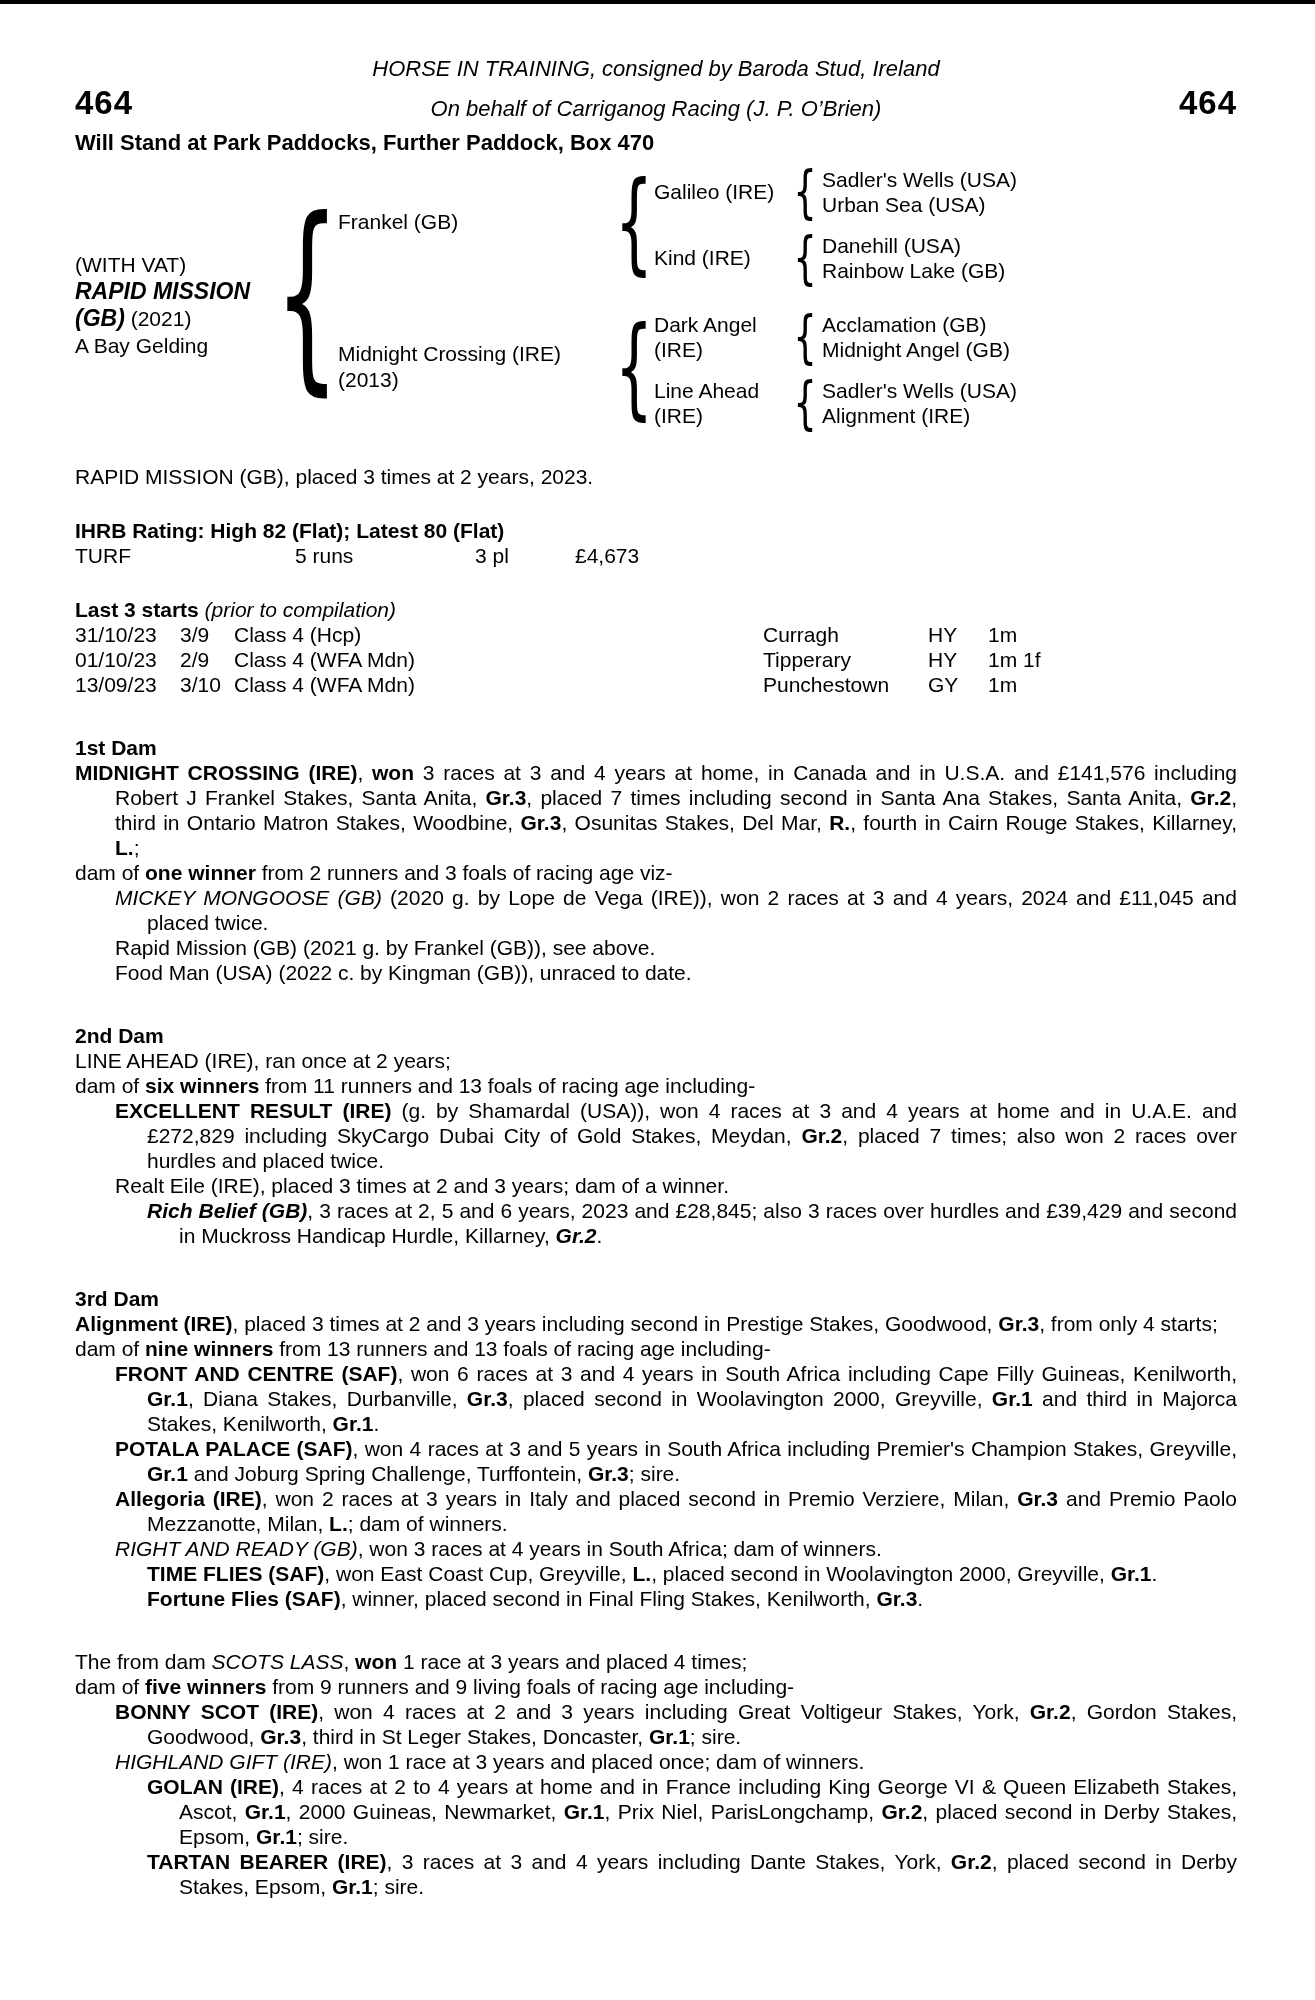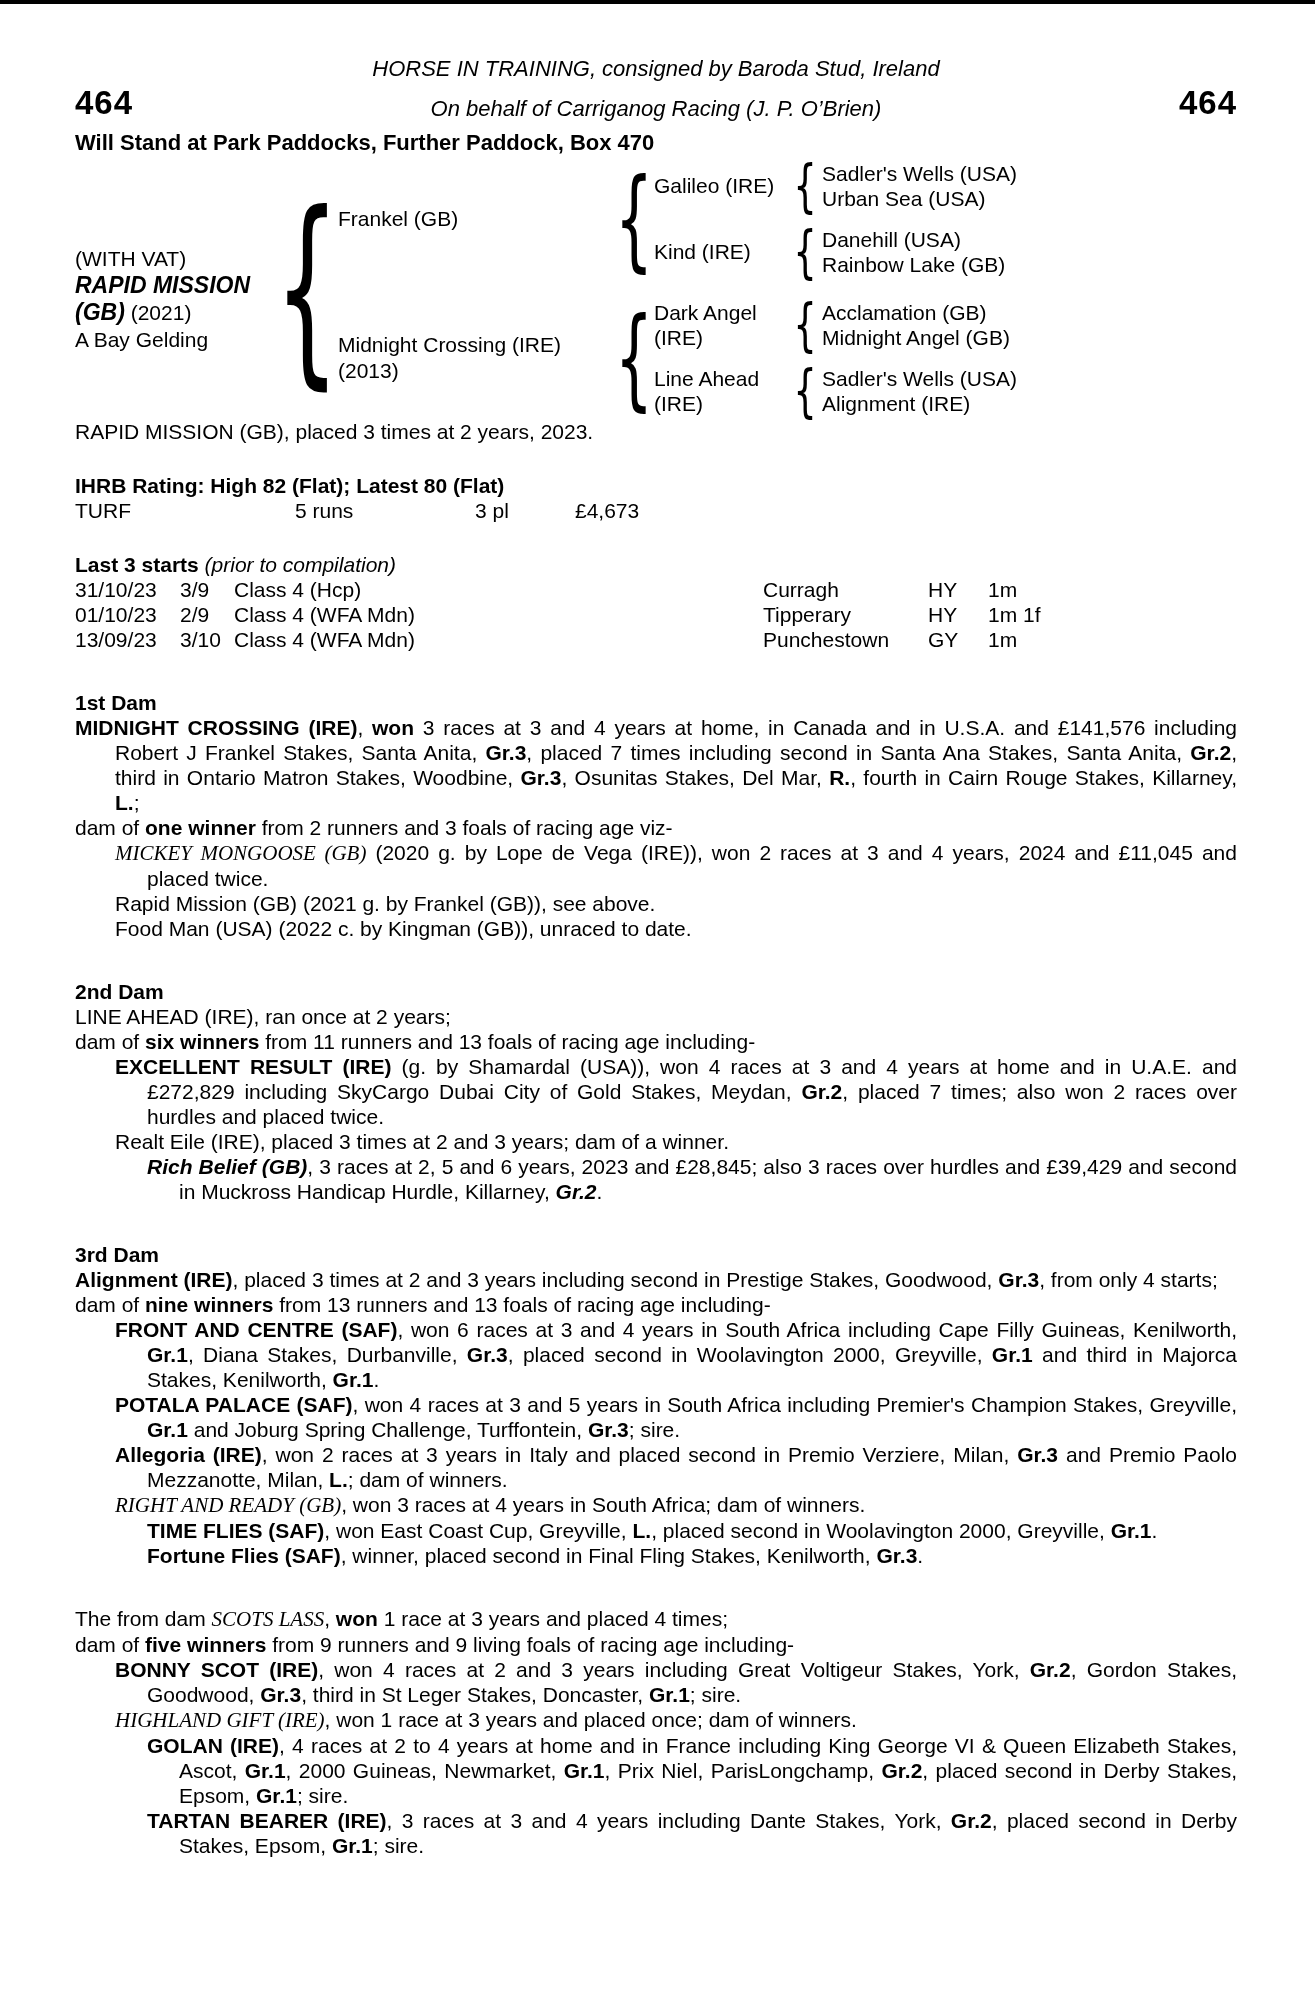--- a/index.html
+++ b/index.html
@@ -27,48 +27,48 @@
   .ped-left > div { line-height:27px; }
   .hname { font-weight:bold; font-size:23px;font-style:italic; }
   .brace { font-family:"DejaVu Sans",sans-serif; font-weight:normal; line-height:1;
            flex:none; display:flex; align-items:center; justify-content:center; }
   .brace-big { font-size:205px; width:34px; transform:scaleX(.5); }
   .brace-med { font-size:110px; width:40px; transform:scaleX(.55); }
   .brace-sm  { font-size:57px;  width:22px; transform:scaleX(.65); }
   .g1col { flex:1; display:flex; flex-direction:column; gap:16px; }
   .g1row { display:flex; align-items:center; }
   .g1name { width:290px; padding-left:14px; line-height:26px; }
-  .g2col { flex:1; display:flex; flex-direction:column; gap:9px; }
+  .g2col { flex:1; display:flex; flex-direction:column; gap:9px;margin-top:6px; }
   .g2row { display:flex; align-items:center; }
   .g2name { width:140px; }
   .g3col { flex:1; padding-left:6px; line-height:25px; }
 
   
-  .summary { }
+  .summary { margin-top:33px; }
   .rating  { margin-top:29px; font-weight:bold; }
   .turf-row { display:grid; grid-template-columns:220px 180px 100px auto; }
 
   
   .last-starts { margin-top:29px; }
   .ls-title-line .t { font-weight:bold; }
   .ls-title-line .n { font-style:italic; }
   .ls-grid { display:grid; grid-template-columns:105px 48px 535px 165px 60px auto; }
   .ls-grid .pos { text-align:left; padding-right:4px; }
   .ls-grid .race { padding-left:6px; }
 
   
   .dam-sections { margin-top:4px; }
   .dam-section { margin-top:38px; }
   .dam-heading { font-weight:bold; }
   .para { text-align:justify; }
   .p0 { padding-left:40px;  text-indent:-40px; }
   .p1 { padding-left:72px;  text-indent:-32px; }
   .p2 { padding-left:104px; text-indent:-32px; }
   .s-b  { font-weight:bold; }
-  .s-i  { font-style:italic;font-family:Liberation Serif, serif; }
+  .s-i  { font-style:italic; }
   .s-bi { font-weight:bold; font-style:italic; }
 </style>
 </head>
 <body>
 
 <div class="top-edge"></div>
 
 <div class="page">
 
   <div class="consign">HORSE IN TRAINING, consigned by Baroda Stud, Ireland</div>

